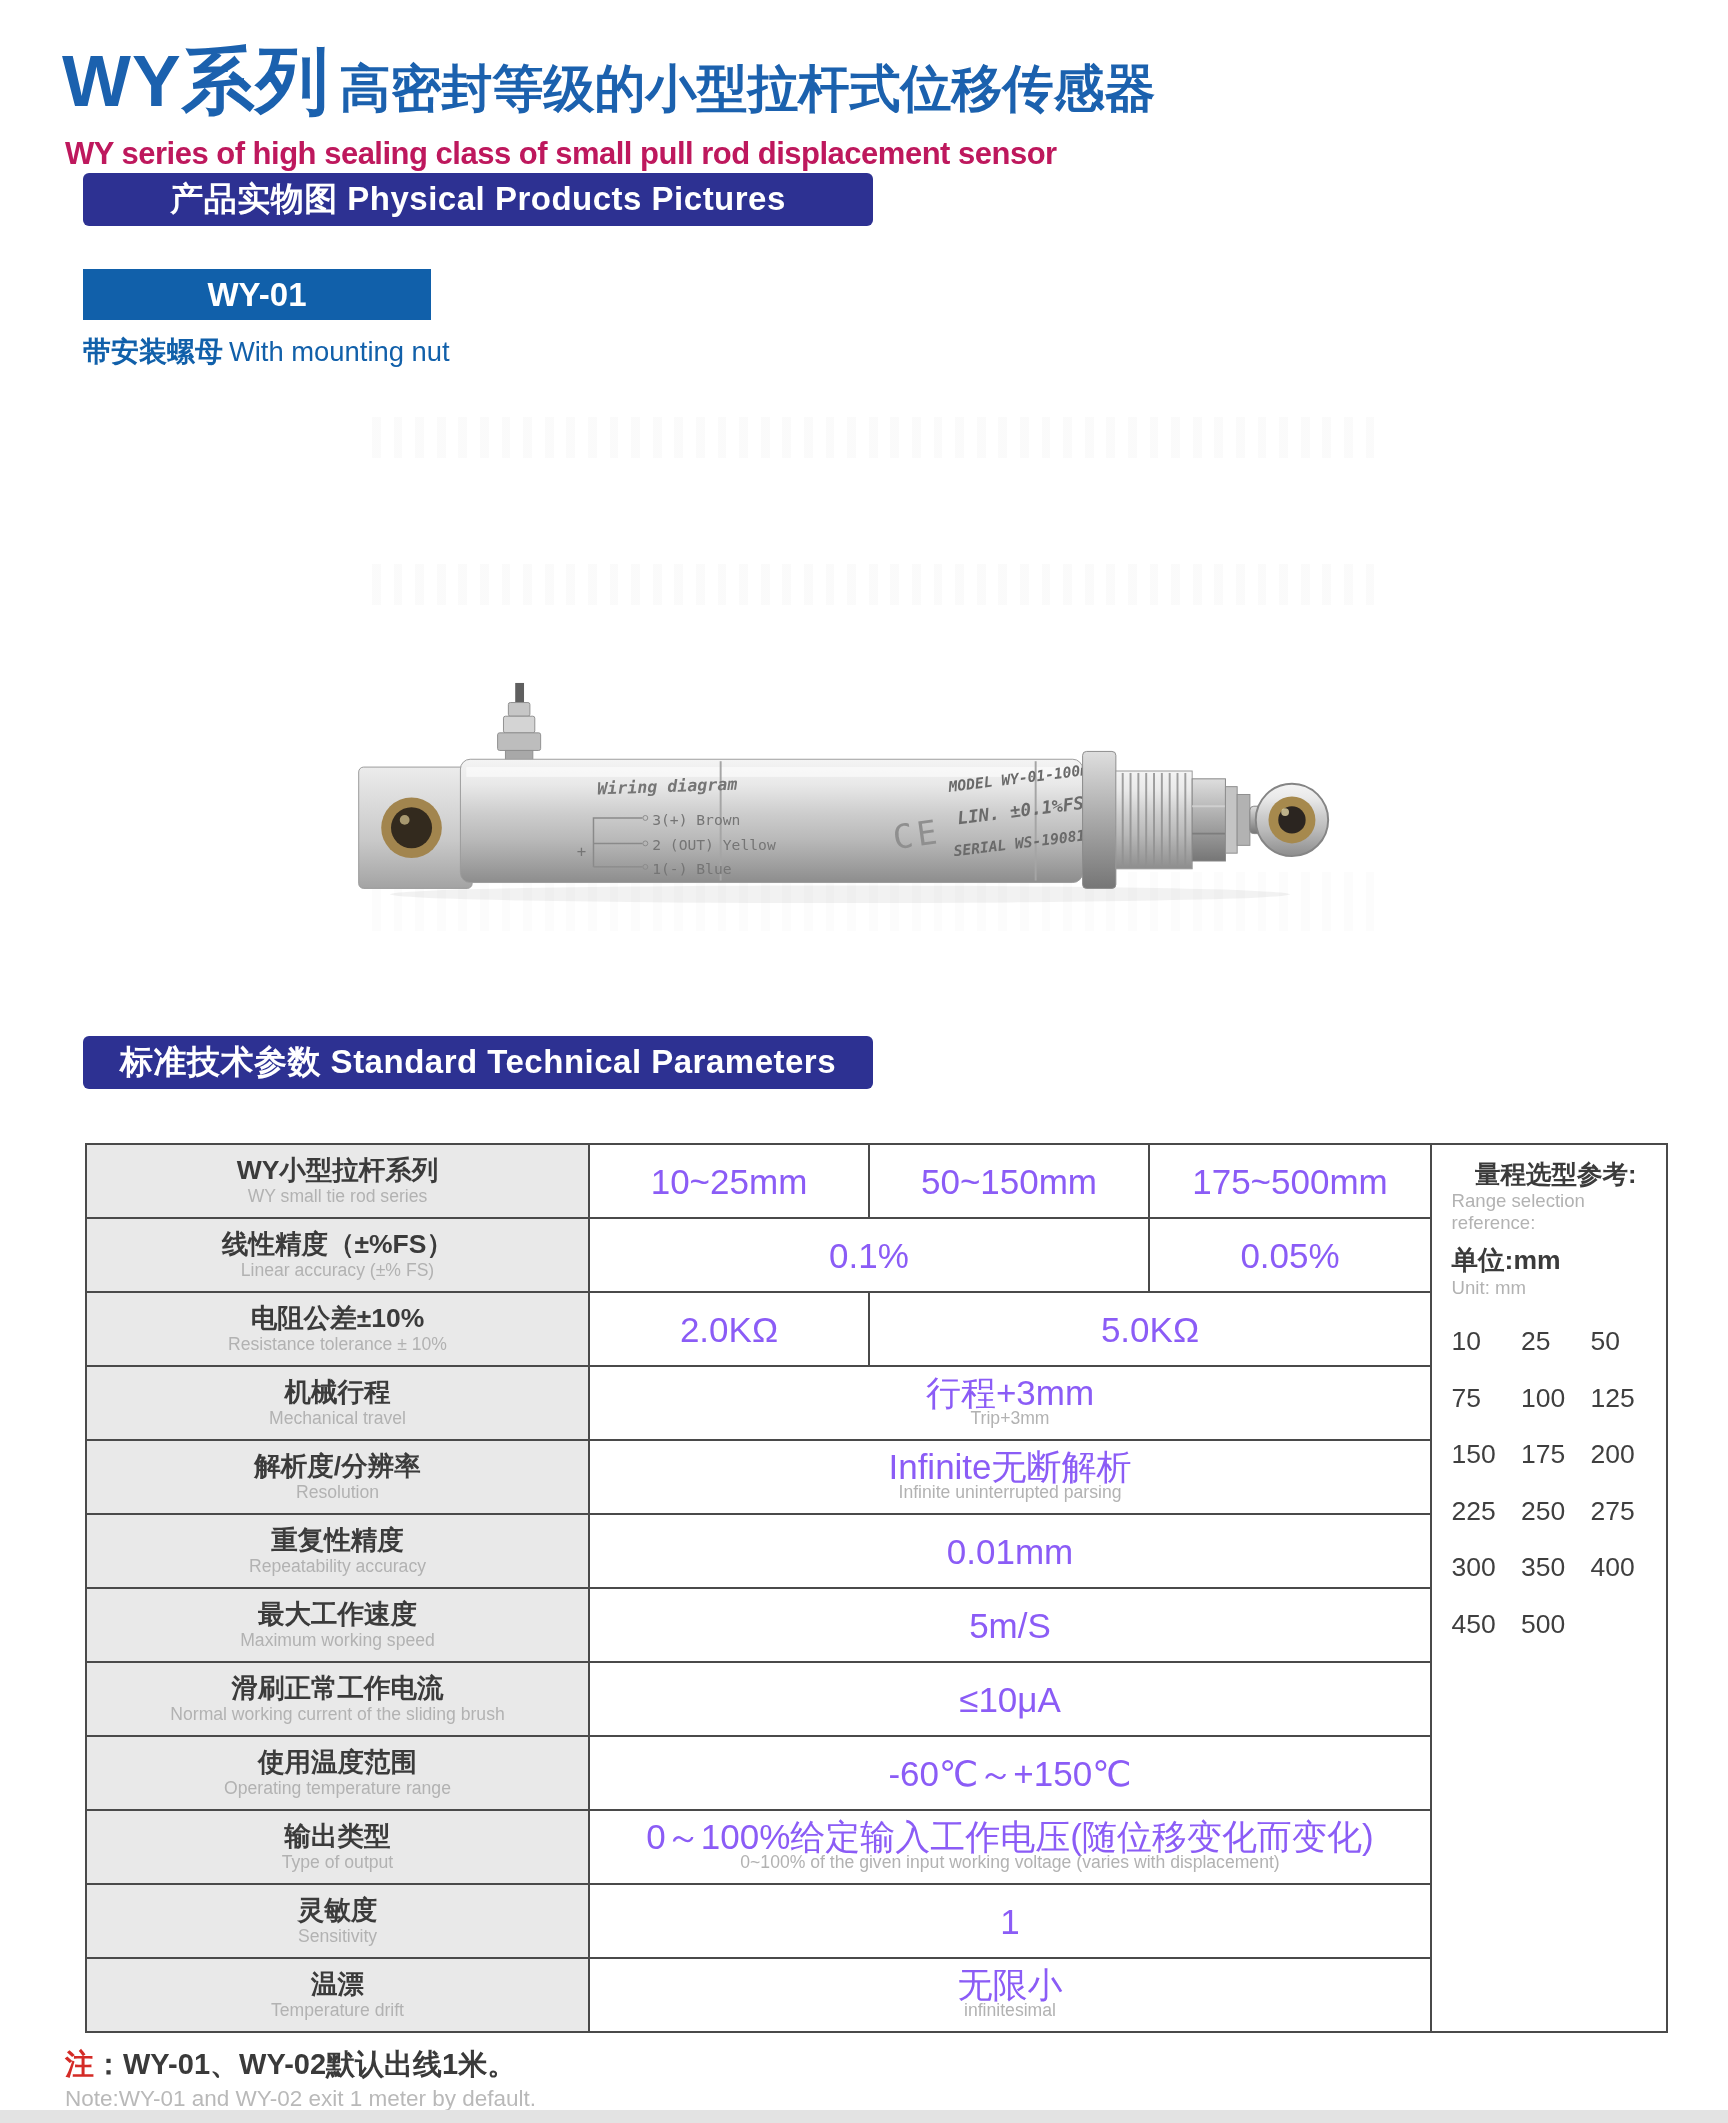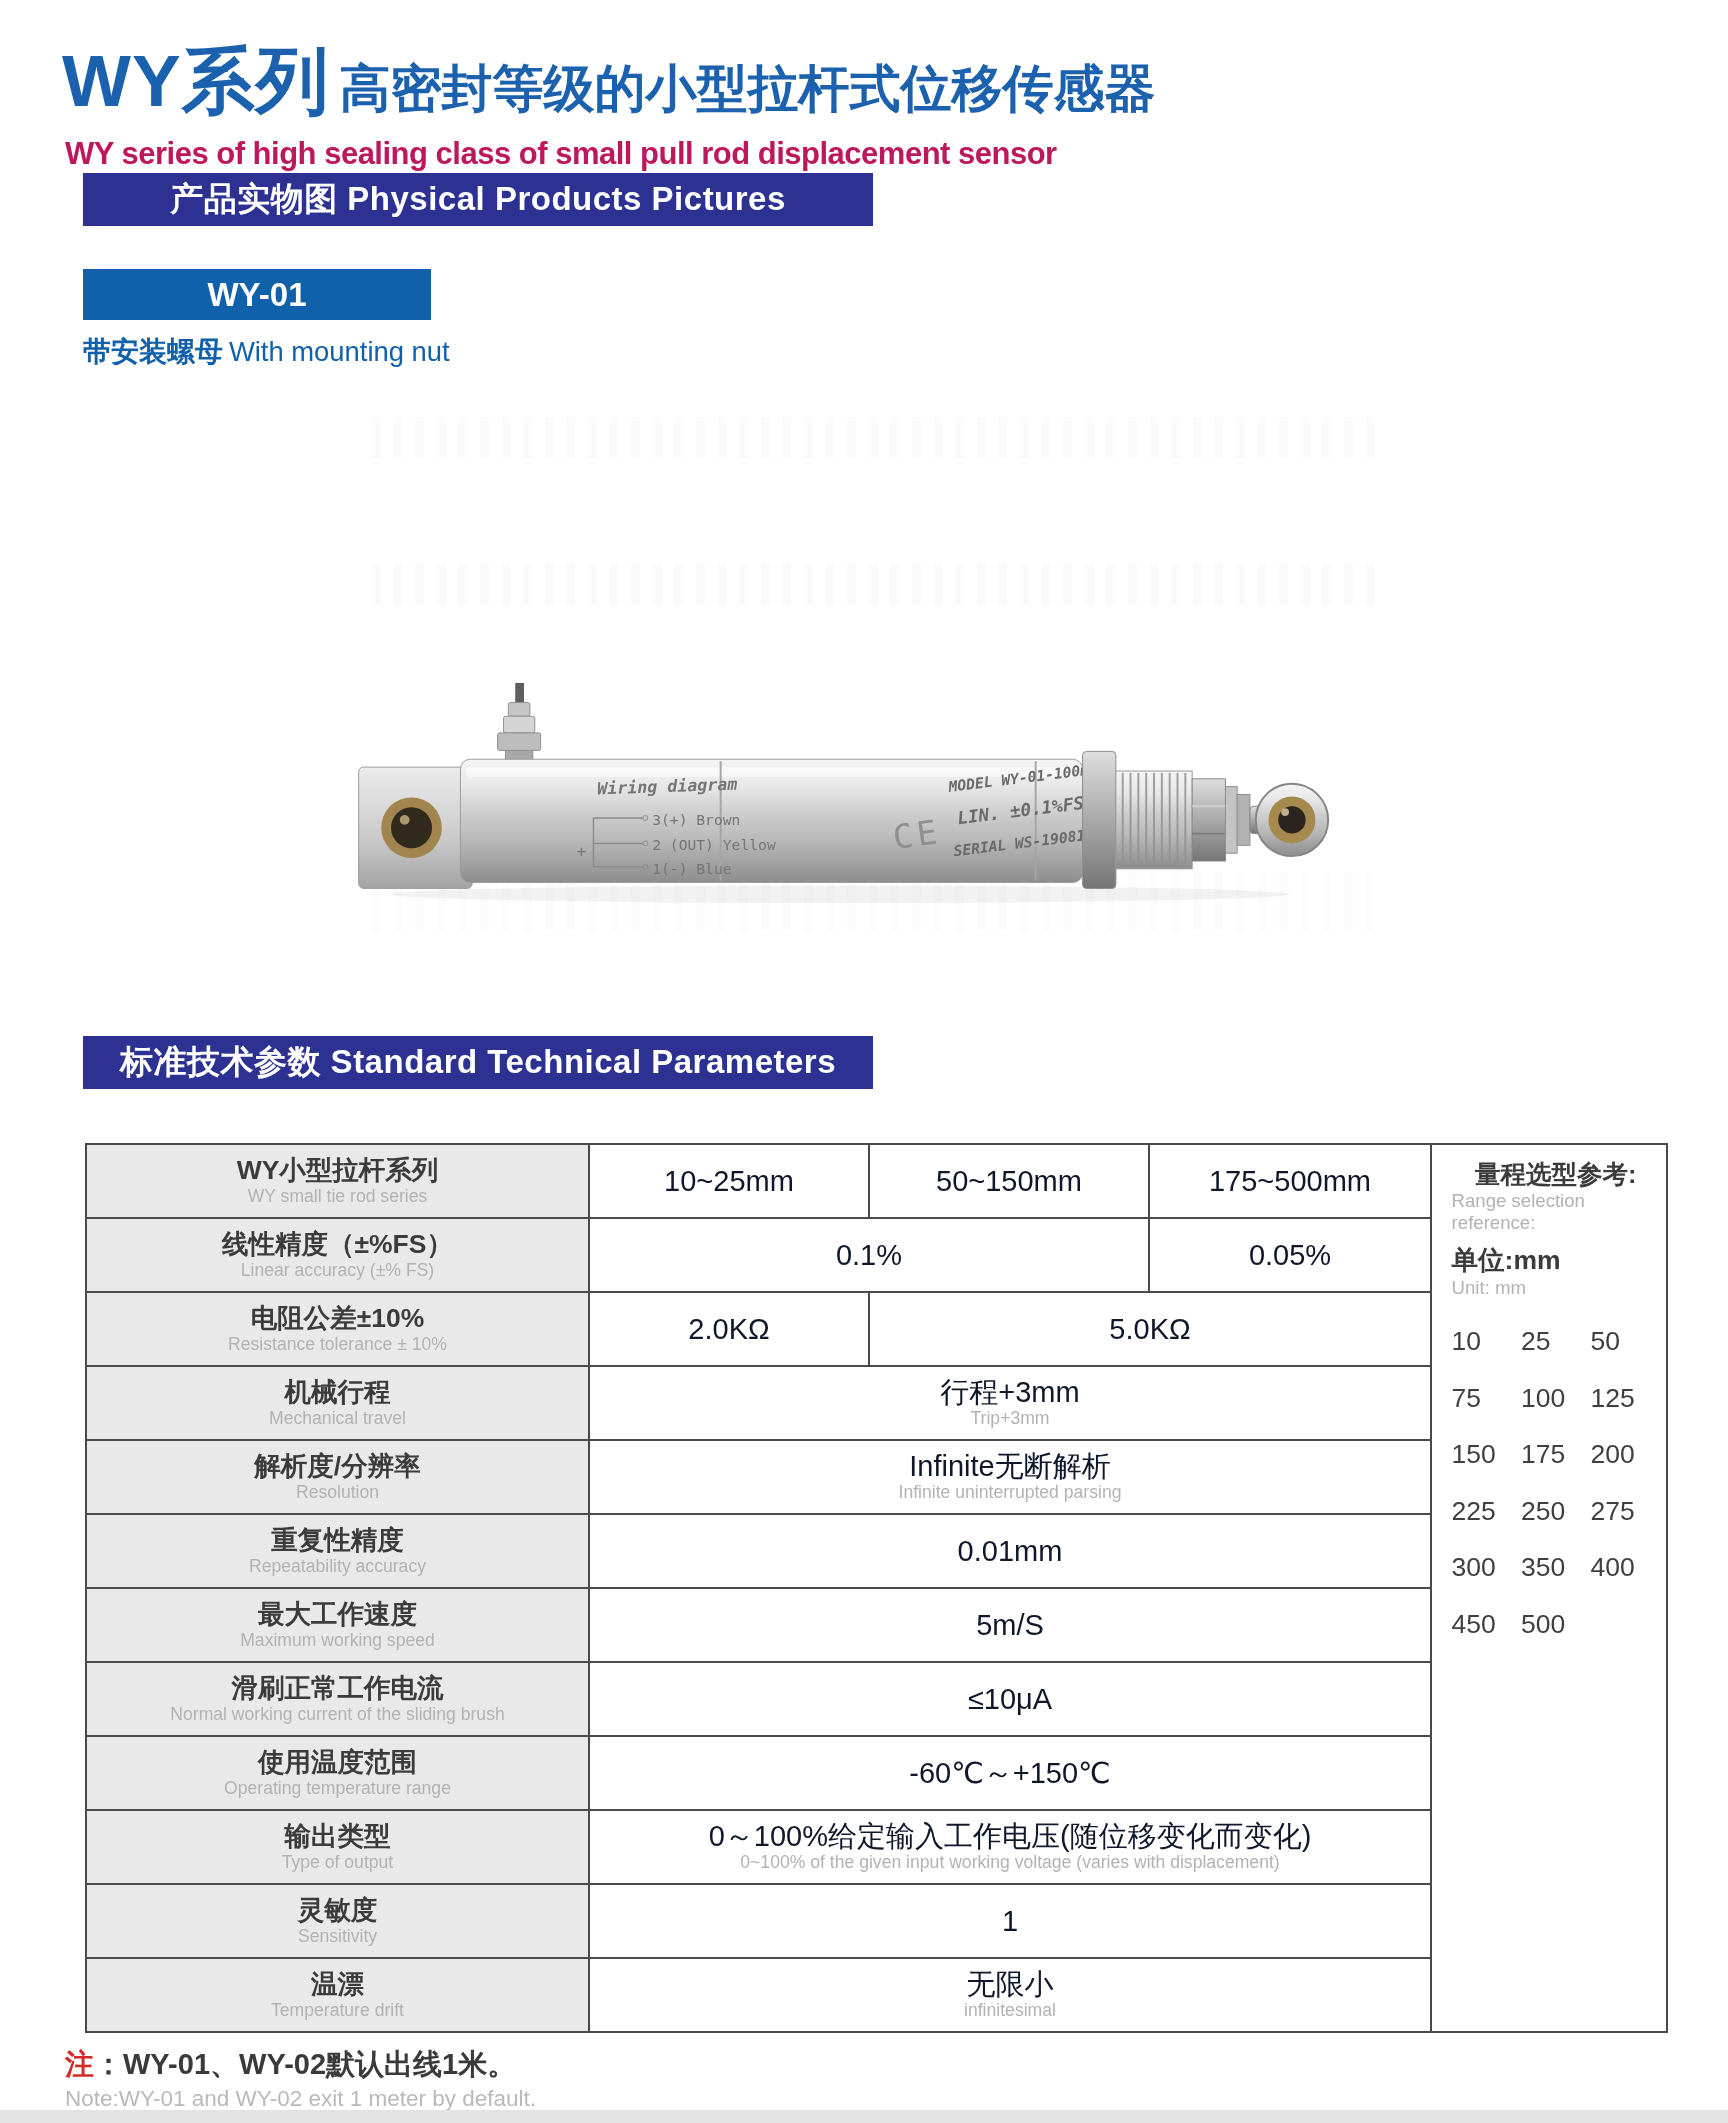--- a/index.html
+++ b/index.html
@@ -8,21 +8,21 @@
     font-family:"Liberation Sans","DejaVu Sans",sans-serif;
     overflow:hidden;
   }
   
   .title-row{position:absolute;left:62px;top:33px;white-space:nowrap;color:#1b61ae;}
   .title-main{font-size:73px;font-weight:bold;letter-spacing:1px;}
   .title-rest{font-size:51px;font-weight:bold;margin-left:9.8px;}
   .subtitle{position:absolute;left:65px;top:120px;font-size:31px;font-weight:bold;color:#be185d;letter-spacing:-0.5px;margin-top:16px;}
   .banner{
     position:absolute;left:83px;width:790px;height:53px;background:#2d3192;color:#ffffff;
-    display:flex;align-items:center;justify-content:center;font-size:33px;font-weight:bold;letter-spacing:0.5px;
+    display:flex;align-items:center;justify-content:center;font-size:33px;font-weight:bold;letter-spacing:0.5px;border-radius:6px;
   }
   .banner-physical{top:173px;}
   .banner-params{top:1036px;}
   .model-banner{
     position:absolute;left:83px;top:269px;width:348px;height:51px;background:#1160aa;color:#ffffff;
     display:flex;align-items:center;justify-content:center;font-size:33px;font-weight:bold;
   }
   .model-caption{position:absolute;left:83px;top:333px;font-size:28px;font-weight:bold;color:#1160aa;}
   .model-caption .cap-en{font-weight:normal;font-size:27.4px;margin-left:5.9px;}
   
@@ -33,21 +33,21 @@
   .photo-wrap{position:absolute;left:350px;top:681px;width:980px;height:225px;}
   
   .table-wrap{position:absolute;left:85px;top:1143px;display:flex;align-items:stretch;}
   table.spec{border-collapse:collapse;table-layout:fixed;width:1346px;border-radius:21px;}
   table.spec td{border:2px solid #4a4a4a;padding:0;vertical-align:middle;text-align:center;overflow:hidden;}
   table.spec tr{height:74px;}
   td.lbl{background:#e9e9e9;}
   .zh{font-size:26.5px;font-weight:bold;color:#3b3b3b;line-height:31px;}
   .en{font-size:17.6px;color:#b2b2b2;line-height:21.6px;}
   td.val{background:#ffffff;}
-  .vmain{font-size:29px;color:#0f172a;line-height:31px;}
+  .vmain{font-size:35px;color:#8b5cf6;line-height:31px;}
   .vsub{font-size:17.6px;color:#b2b2b2;line-height:21.6px;}
   .range-panel{
     width:238px;border:2px solid #4a4a4a;margin-left:-2px;background:#ffffff;
     padding:13.7px 5.9px 0 19.6px;box-sizing:border-box;
   }
   .rp-title{font-size:25.5px;font-weight:bold;color:#3b3b3b;line-height:31px;text-align:center;}
   .rp-en{font-size:18.6px;color:#b2b2b2;line-height:22.5px;}
   .rp-unit{font-size:26.5px;font-weight:bold;color:#3b3b3b;line-height:33px;margin-top:9.8px;}
   .rp-unit-en{font-size:18.6px;color:#b2b2b2;line-height:21.6px;}
   .rp-grid{margin-top:27.4px;display:grid;grid-template-columns:1fr 1fr 1fr;row-gap:25.5px;

